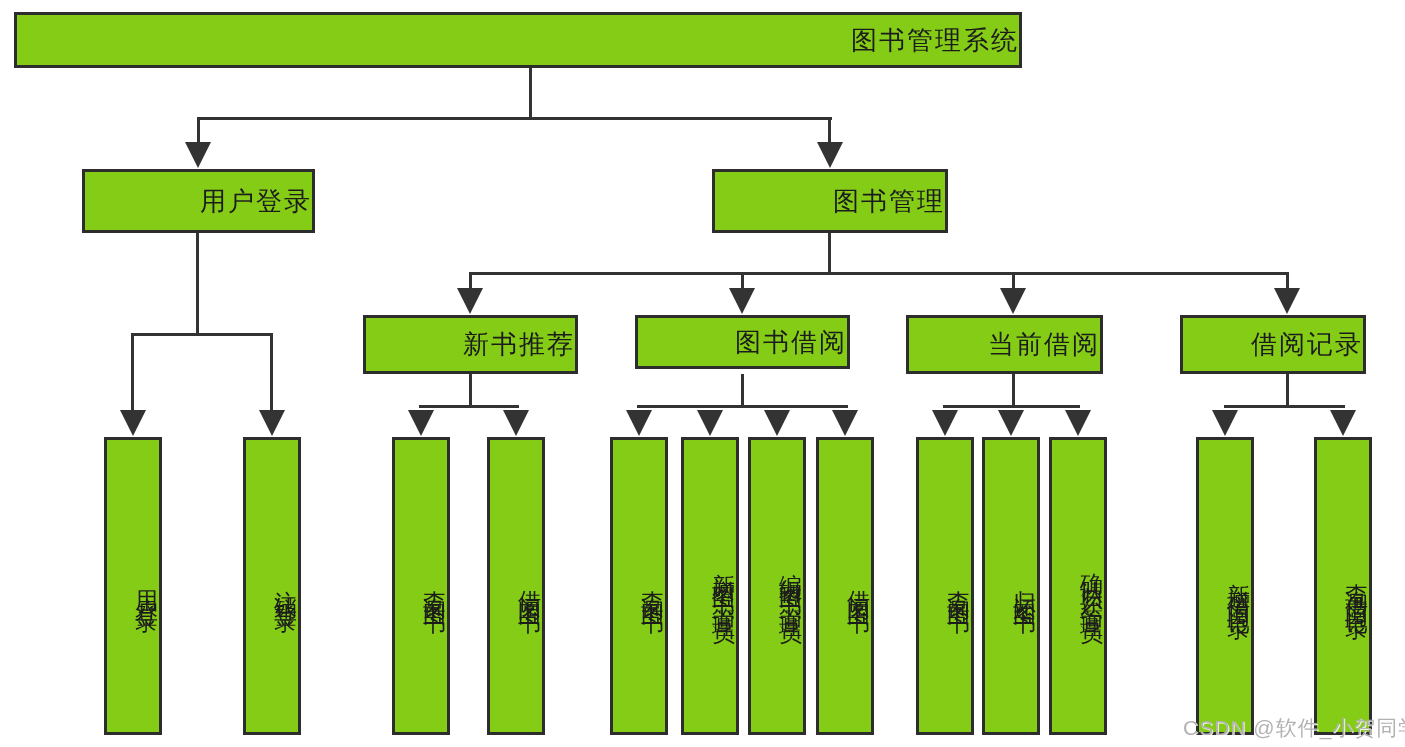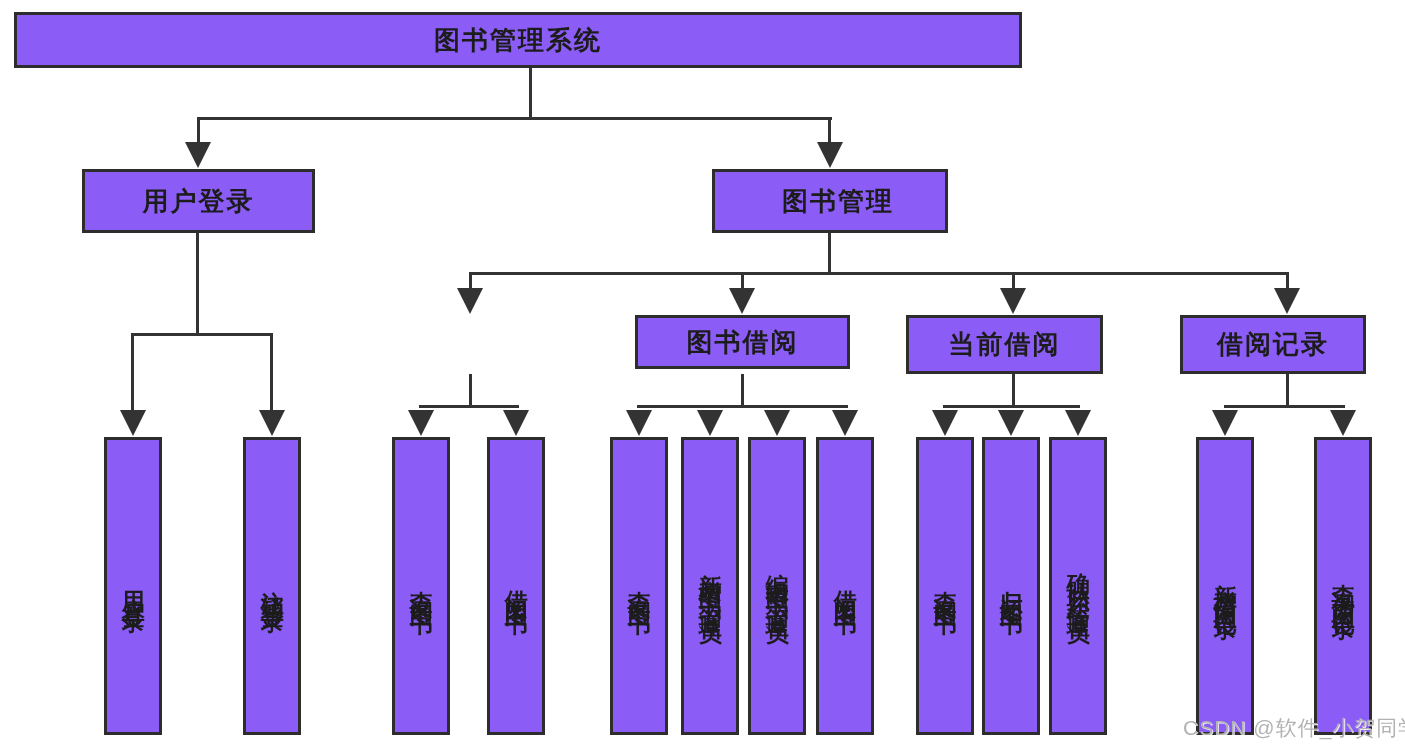--- a/index.html
+++ b/index.html
@@ -1,19 +1,19 @@
 <!DOCTYPE html>
 <html><head>
 <meta charset="utf-8">
 <style>
   html,body{margin:0;padding:0;background:#ffffff;}
   .canvas{position:relative;width:1405px;height:747px;background:#ffffff;
           font-family:"Liberation Sans",sans-serif;overflow:hidden;}
-  .box{position:absolute;border:3px solid #2d2d2d;background:#8b5cf6;box-sizing:border-box;
-       display:flex;align-items:center;justify-content:center;color:#1c1c1c;font-weight:bold;}
+  .box{position:absolute;border:3px solid #2d2d2d;background:#84cc16;box-sizing:border-box;
+       display:flex;align-items:center;justify-content:flex-end;color:#1c1c1c;}
   .hbox{font-size:26px;letter-spacing:2px;}
   .vtext{writing-mode:vertical-rl;text-orientation:mixed;font-size:23px;letter-spacing:7px;line-height:1.1;}
   .line{position:absolute;background:#333333;}
   .h{height:3px;}
   .v{width:3px;}
   .arr{position:absolute;width:0;height:0;
        border-left:13px solid transparent;border-right:13px solid transparent;
        border-top:26px solid #333333;}
   .watermark{position:absolute;left:1183px;top:714px;font-size:21px;color:#b2b2b2;
              letter-spacing:1px;z-index:5;white-space:nowrap;text-shadow:1px 1px 0 rgba(255,255,255,0.85);}
@@ -59,20 +59,23 @@
   <div class="line h" style="left:469px;top:272px;width:820px;"></div>
   <div class="line v" style="left:469px;top:272px;height:17px;"></div>
   <div class="arr" style="left:457px;top:288px;"></div>
   <div class="line v" style="left:741px;top:272px;height:17px;"></div>
   <div class="arr" style="left:729px;top:288px;"></div>
   <div class="line v" style="left:1012px;top:272px;height:17px;"></div>
   <div class="arr" style="left:1000px;top:288px;"></div>
   <div class="line v" style="left:1286px;top:272px;height:17px;"></div>
   <div class="arr" style="left:1274px;top:288px;"></div>
 
+  <div class="box hbox" style="left:363px;top:315px;width:215px;height:59px;">
+    <span>新书推荐</span>
+  </div>
   <div class="box hbox" style="left:635px;top:315px;width:215px;height:54px;">
     <span>图书借阅</span>
   </div>
   <div class="box hbox" style="left:906px;top:315px;width:197px;height:59px;">
     <span>当前借阅</span>
   </div>
   <div class="box hbox" style="left:1180px;top:315px;width:186px;height:59px;">
     <span>借阅记录</span>
   </div>
 

